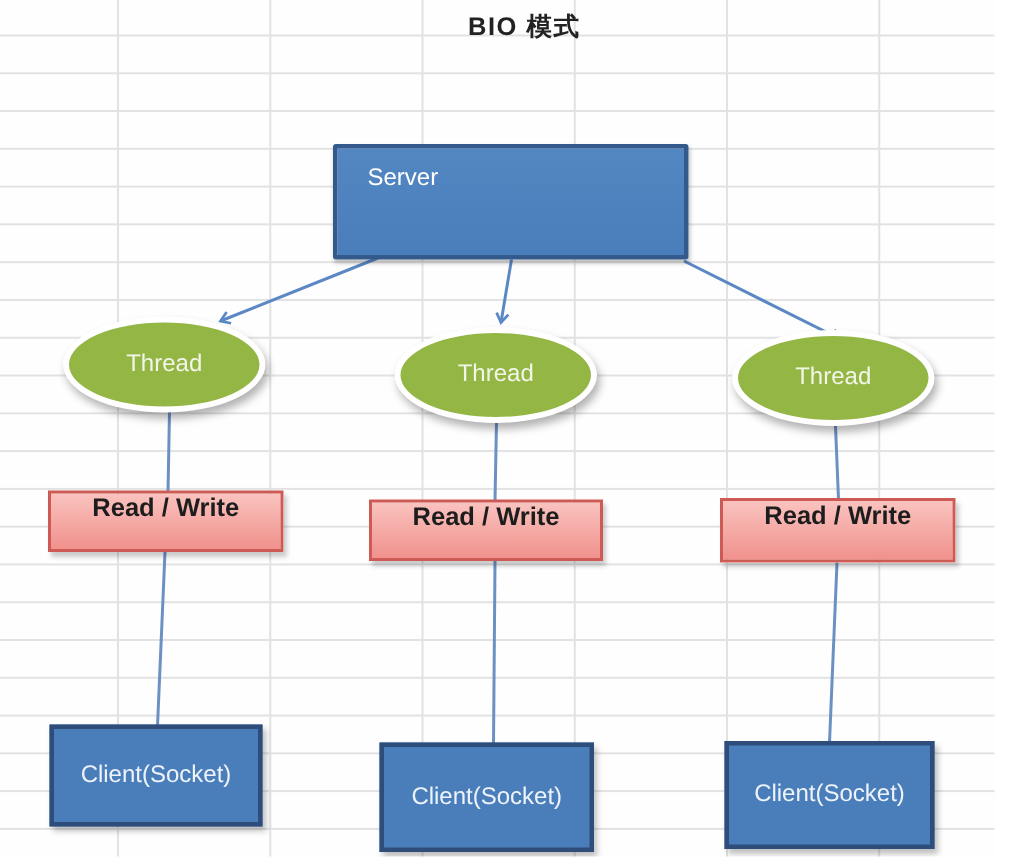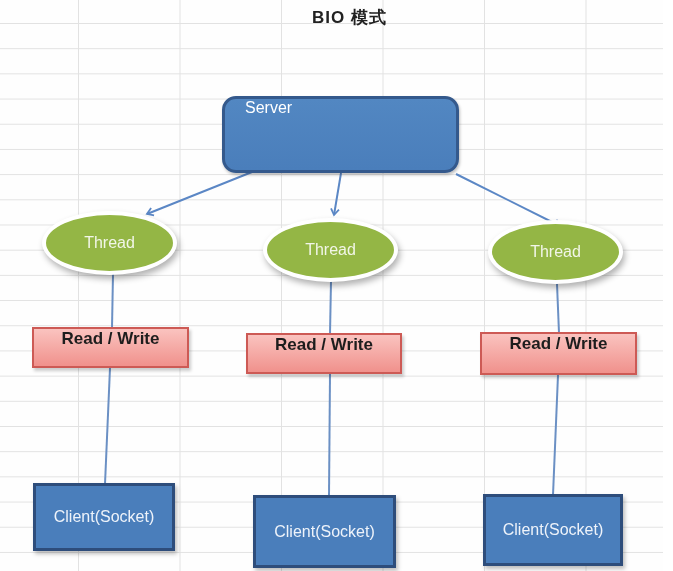--- a/index.html
+++ b/index.html
@@ -31,24 +31,24 @@
   .connectors{
     position:absolute;inset:0;
     width:673px;height:571px;
     z-index:1;
   }
   .node{position:absolute;z-index:2;box-sizing:border-box;}
   .server{
     left:222px;top:96px;width:237px;height:77px;
     background:linear-gradient(to bottom,#5287c2,var(--server_fill,#4a7ebb));
     border:3px solid var(--server_border,#34598c);
-    border-radius:14px;
+    border-radius:2px;
     color:#fff;
     font-size:16px;
-    padding:0 0 0 20px;
+    padding:11px 0 0 20px;
     box-shadow:1px 2px 3px rgba(0,0,0,0.25);
   }
   .thread{
     width:135px;height:64px;
     background:var(--thread_fill,#94b645);
     border:4px solid var(--thread_border,#ffffff);
     border-radius:50%;
     color:#f2f6e8;
     font-size:16px;
     display:flex;align-items:center;justify-content:center;

